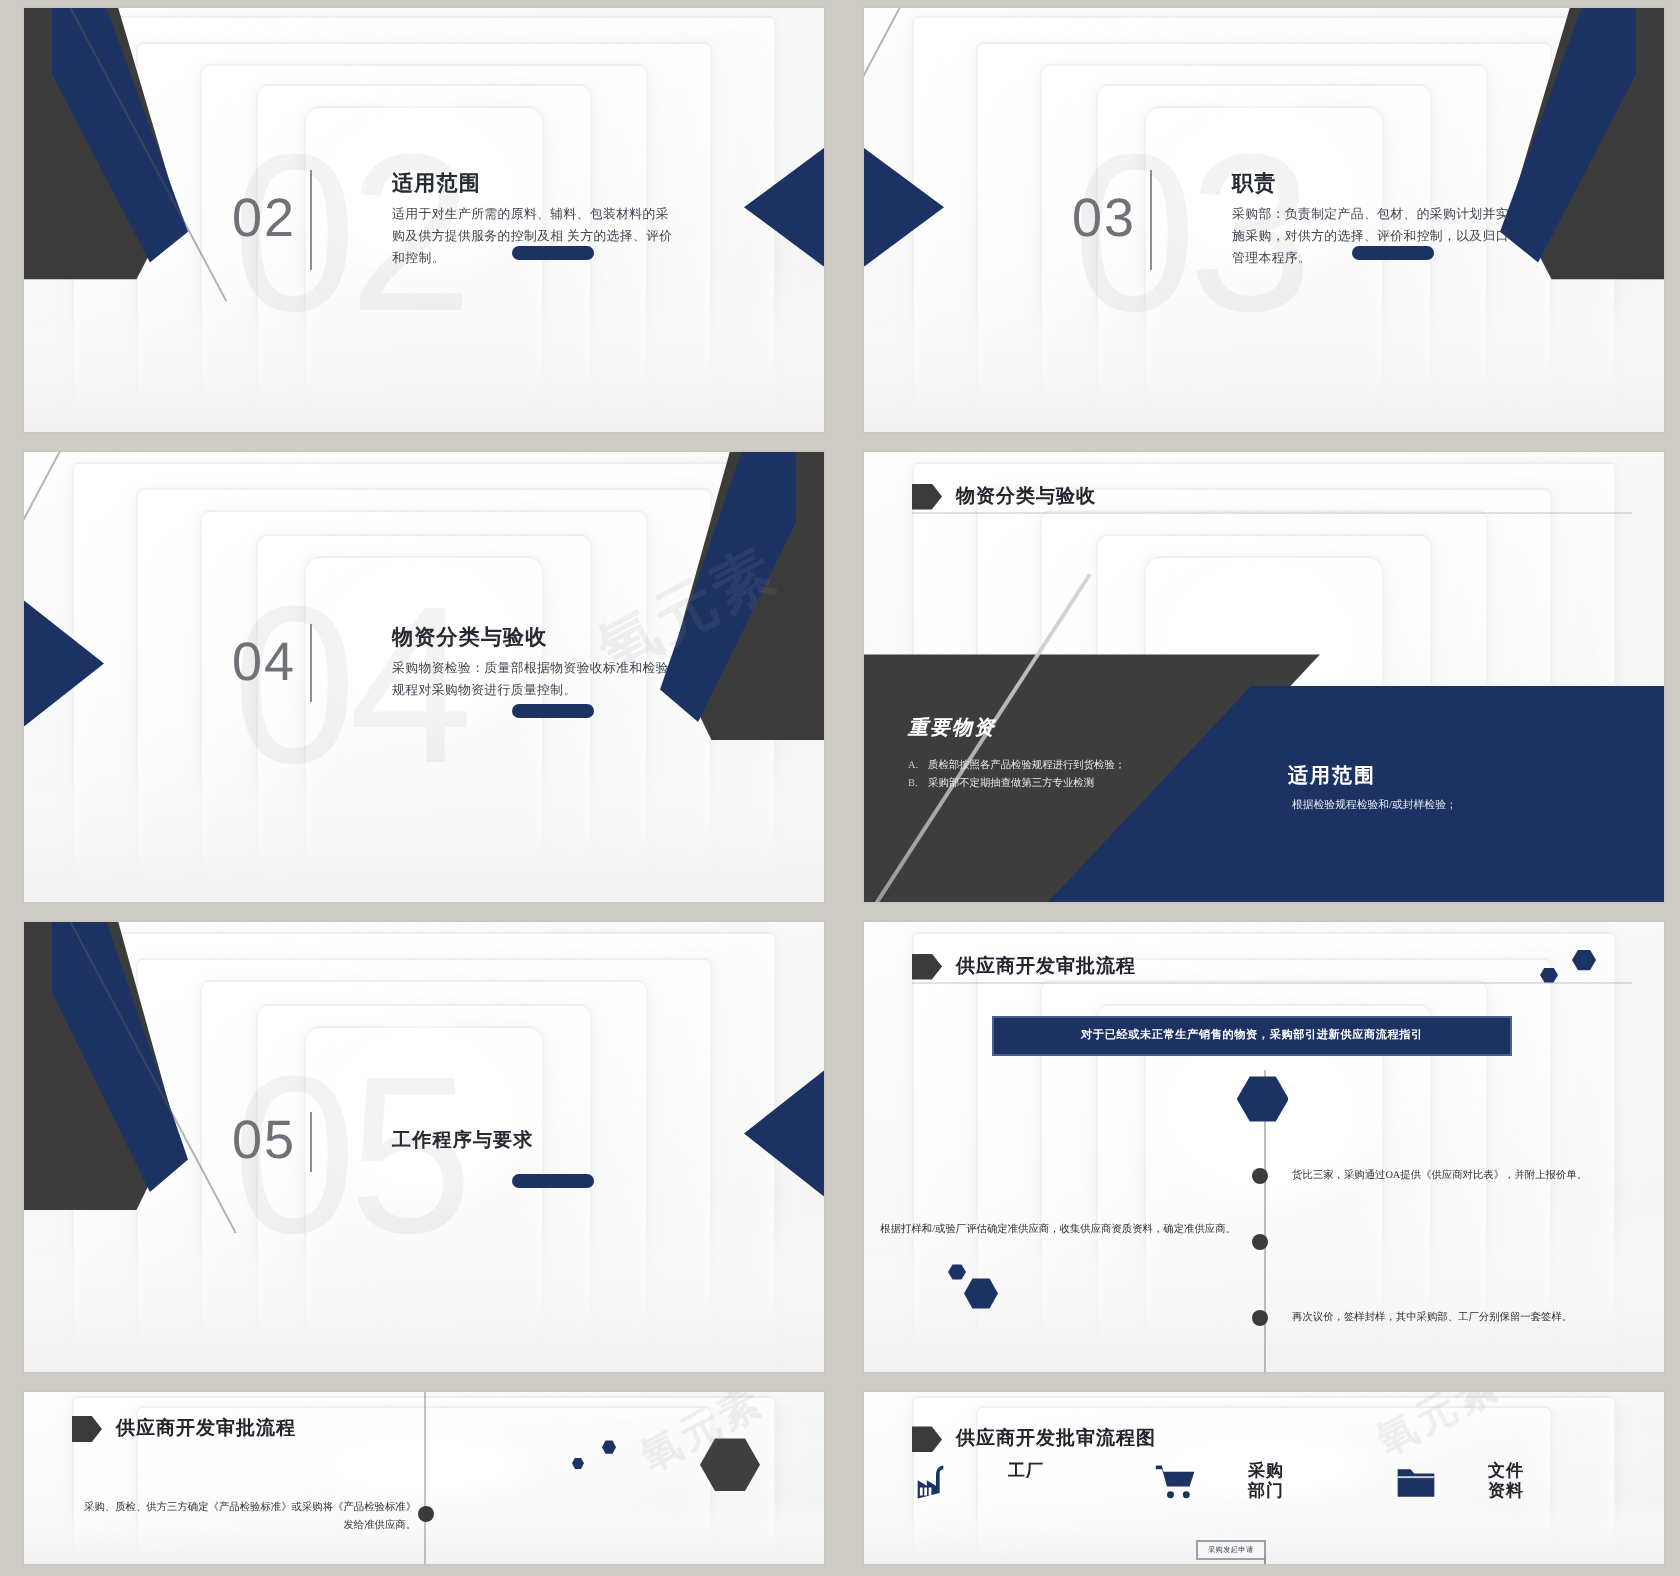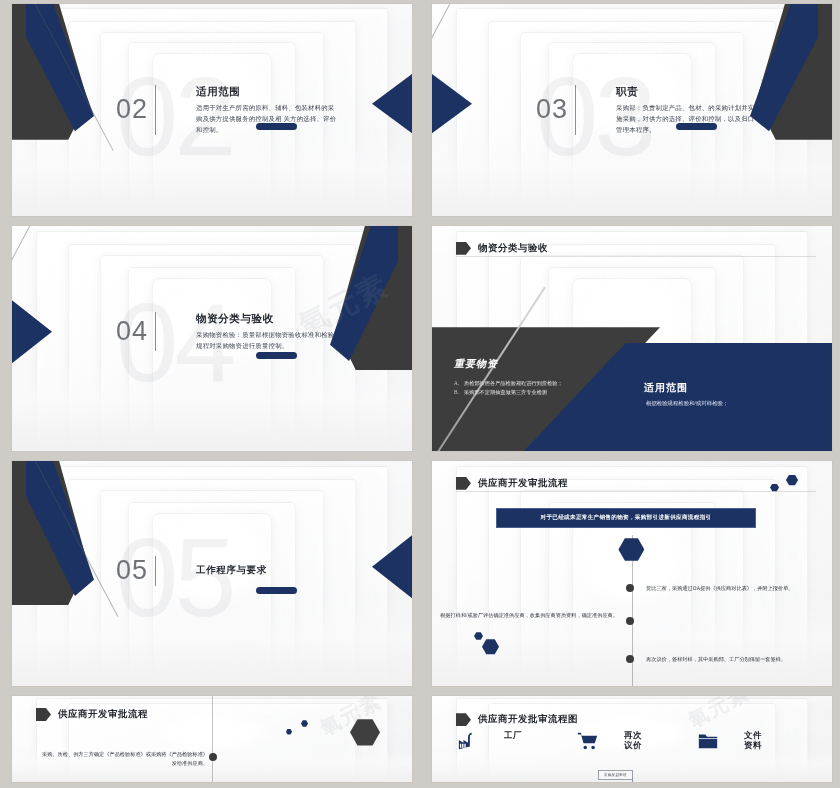--- a/index.html
+++ b/index.html
@@ -484,21 +484,21 @@
           </svg>
           <div class="lane-lab">工厂</div>
         </div>
 
         <div class="lane">
           <svg class="lane-ico" viewBox="0 0 24 24">
             <path d="M1 3h3.2l1 3.4H22l-2.6 8.1H7.1L4.4 5H1z" fill="#1b3263"></path>
             <circle cx="9" cy="19" r="1.9" fill="#1b3263"></circle>
             <circle cx="17.6" cy="19" r="1.9" fill="#1b3263"></circle>
           </svg>
-          <div class="lane-lab">再次议价</div>
+          <div class="lane-lab">采购部门</div>
         </div>
 
         <div class="lane">
           <svg class="lane-ico" viewBox="0 0 24 24">
             <path d="M2 5h7l2 2.4h11V20H2z" fill="#1b3263"></path>
             <rect x="2" y="8.8" width="20" height="1.1" fill="#fff" opacity="0.75"></rect>
           </svg>
           <div class="lane-lab">文件资料</div>
         </div>
       </div>

